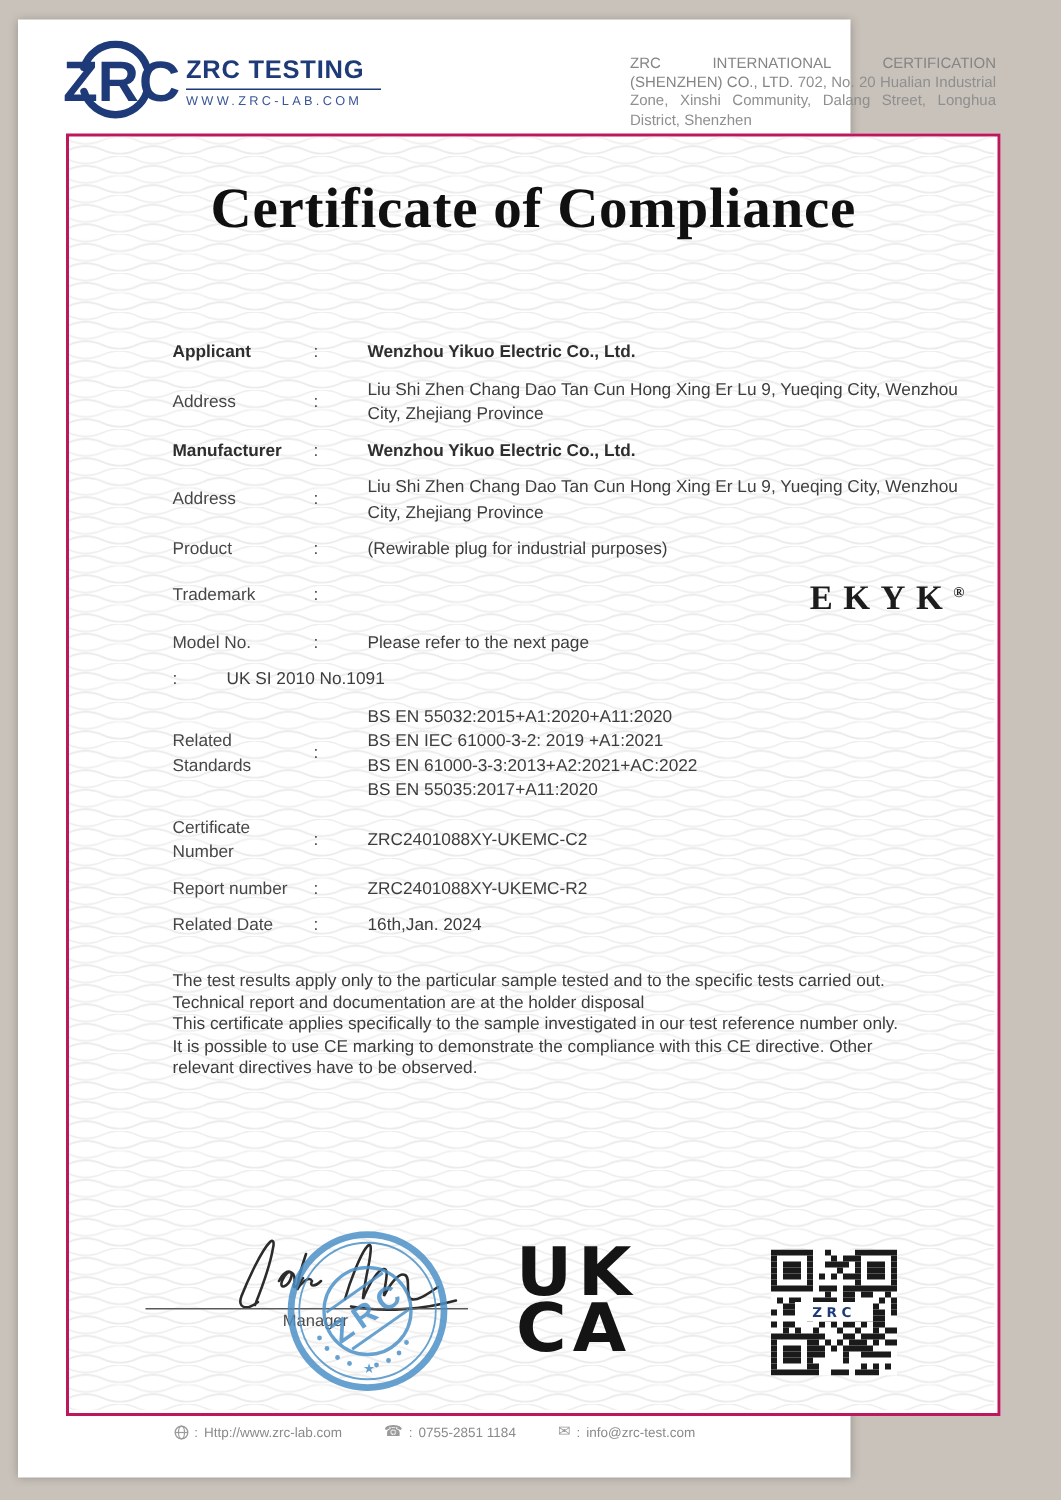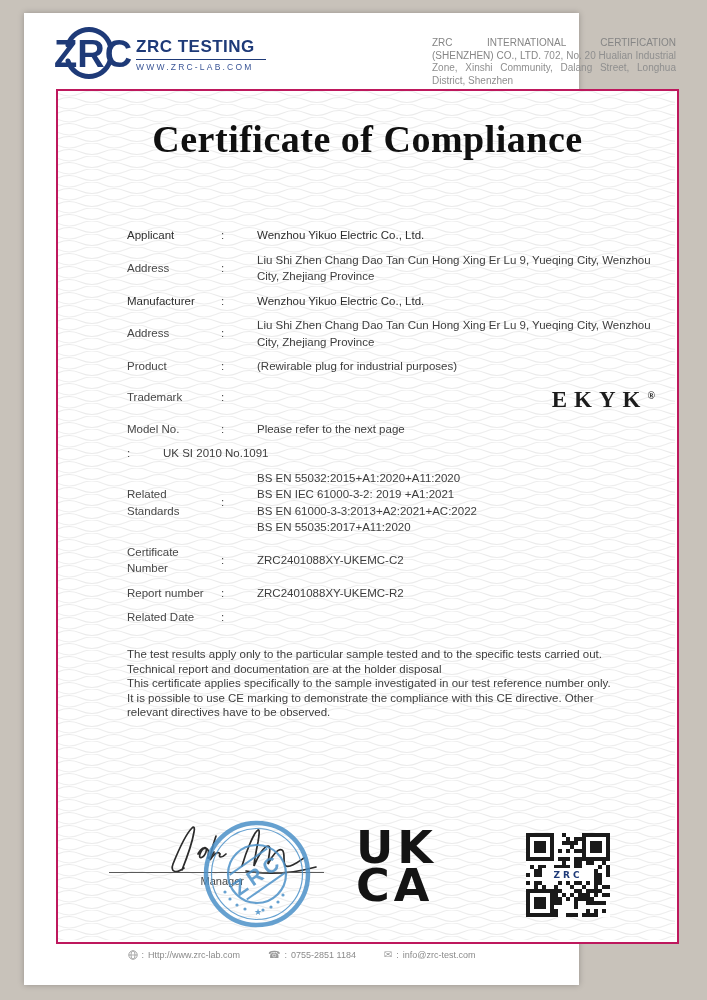--- a/index.html
+++ b/index.html
@@ -3,21 +3,21 @@
 <meta charset="utf-8">
 <style>
   html,body{margin:0;padding:0;}
   body{
     width:707px;height:1000px;overflow:hidden;position:relative;
     background:#c8c2ba;
     font-family:"Liberation Sans", sans-serif;
     -webkit-font-smoothing:antialiased;
   }
   .page{
-    position:absolute;left:24px;top:13px;width:555px;height:972px;
+    position:absolute;left:12px;top:13px;width:555px;height:972px;
     background:#ffffff;box-shadow:0 0 6px rgba(0,0,0,.25);
   }
   
   .logo-svg{position:absolute;left:28px;top:14px;}
   .brand{position:absolute;left:112px;top:24px;color:#1e3a78;}
   .brand-name{font-size:17px;font-weight:bold;letter-spacing:.5px;}
   .brand-rule{height:1px;background:#1e3a78;margin:2px 0 2px 0;width:130px;}
   .brand-url{font-size:8.5px;letter-spacing:2.2px;color:#3a5596;}
   .company-info{
     position:absolute;left:408px;top:24px;width:244px;
@@ -35,21 +35,21 @@
     font-family:"Liberation Serif", serif;font-weight:bold;font-size:38px;
     color:#101010;letter-spacing:.5px;
   }
   
   .fields{position:absolute;left:69px;top:136px;right:22px;}
   .f-row{display:flex;align-items:center;margin-bottom:8px;
     font-size:11.5px;line-height:16.5px;color:#3d3d3d;}
   .f-label{width:94px;flex:none;color:#474747;}
   .f-colon{width:36px;flex:none;color:#474747;}
   .f-value{flex:1;}
-  .f-row.bold .f-label,.f-row.bold .f-value{font-weight:normal;color:#2e2e2e;}
+  .f-row.bold .f-label,.f-row.bold .f-value{font-weight:bold;color:#2e2e2e;}
   .tm-value{font-family:"Liberation Serif", serif;font-weight:bold;font-size:23px;
     letter-spacing:7px;color:#1c1c1c;line-height:28px;text-align:right;}
   .tm-reg{font-size:10px;letter-spacing:0;vertical-align:8px;}
   
   .disclaimer{position:absolute;left:69px;top:556px;width:505px;
     font-size:11.5px;line-height:14.6px;color:#3d3d3d;}
   
   .sig-block{position:absolute;left:0;top:723px;width:320px;height:200px;}
   .sig-svg{position:absolute;left:88px;top:8px;}
   .sig-line{position:absolute;left:51px;top:58px;width:215px;height:1px;background:#5a5a5a;}
@@ -190,20 +190,23 @@
         <div class="f-label">Report number</div>
         <div class="f-colon">:</div>
         <div class="f-value">
             <div>ZRC2401088XY-UKEMC-R2</div>
           </div>
       </div>
 
       <div class="f-row">
         <div class="f-label">Related Date</div>
         <div class="f-colon">:</div>
+        <div class="f-value">
+            <div>16th,Jan. 2024</div>
+          </div>
       </div>
     </div>
 
     <div class="disclaimer">
       <div>The test results apply only to the particular sample tested and to the specific tests carried out.</div>
       <div>Technical report and documentation are at the holder disposal</div>
       <div>This certificate applies specifically to the sample investigated in our test reference number only.</div>
       <div>It is possible to use CE marking to demonstrate the compliance with this CE directive. Other</div>
       <div>relevant directives have to be observed.</div>
     </div>

